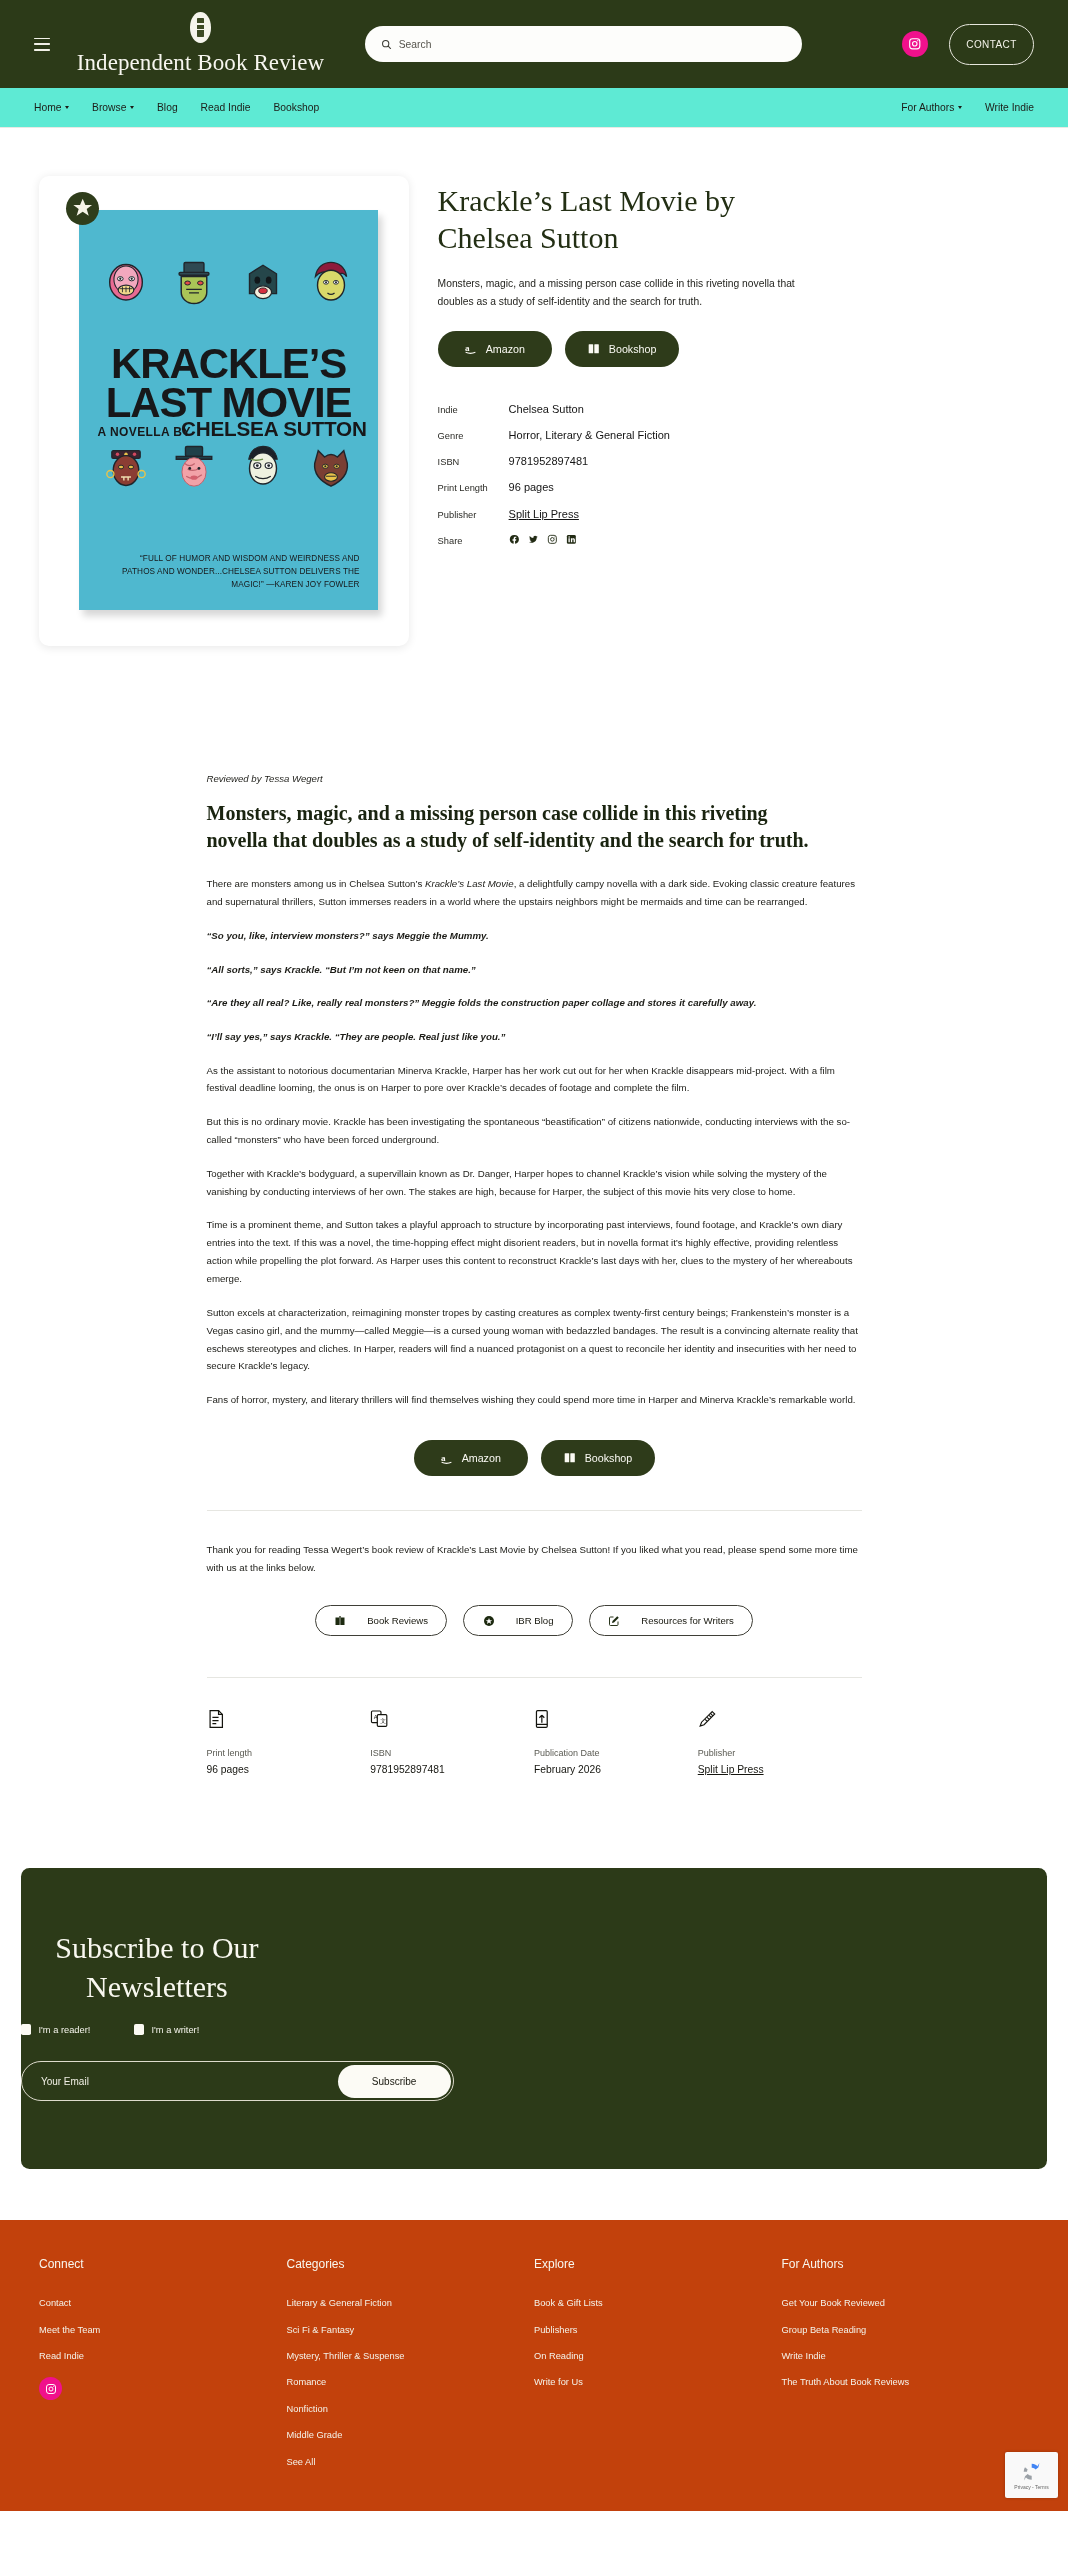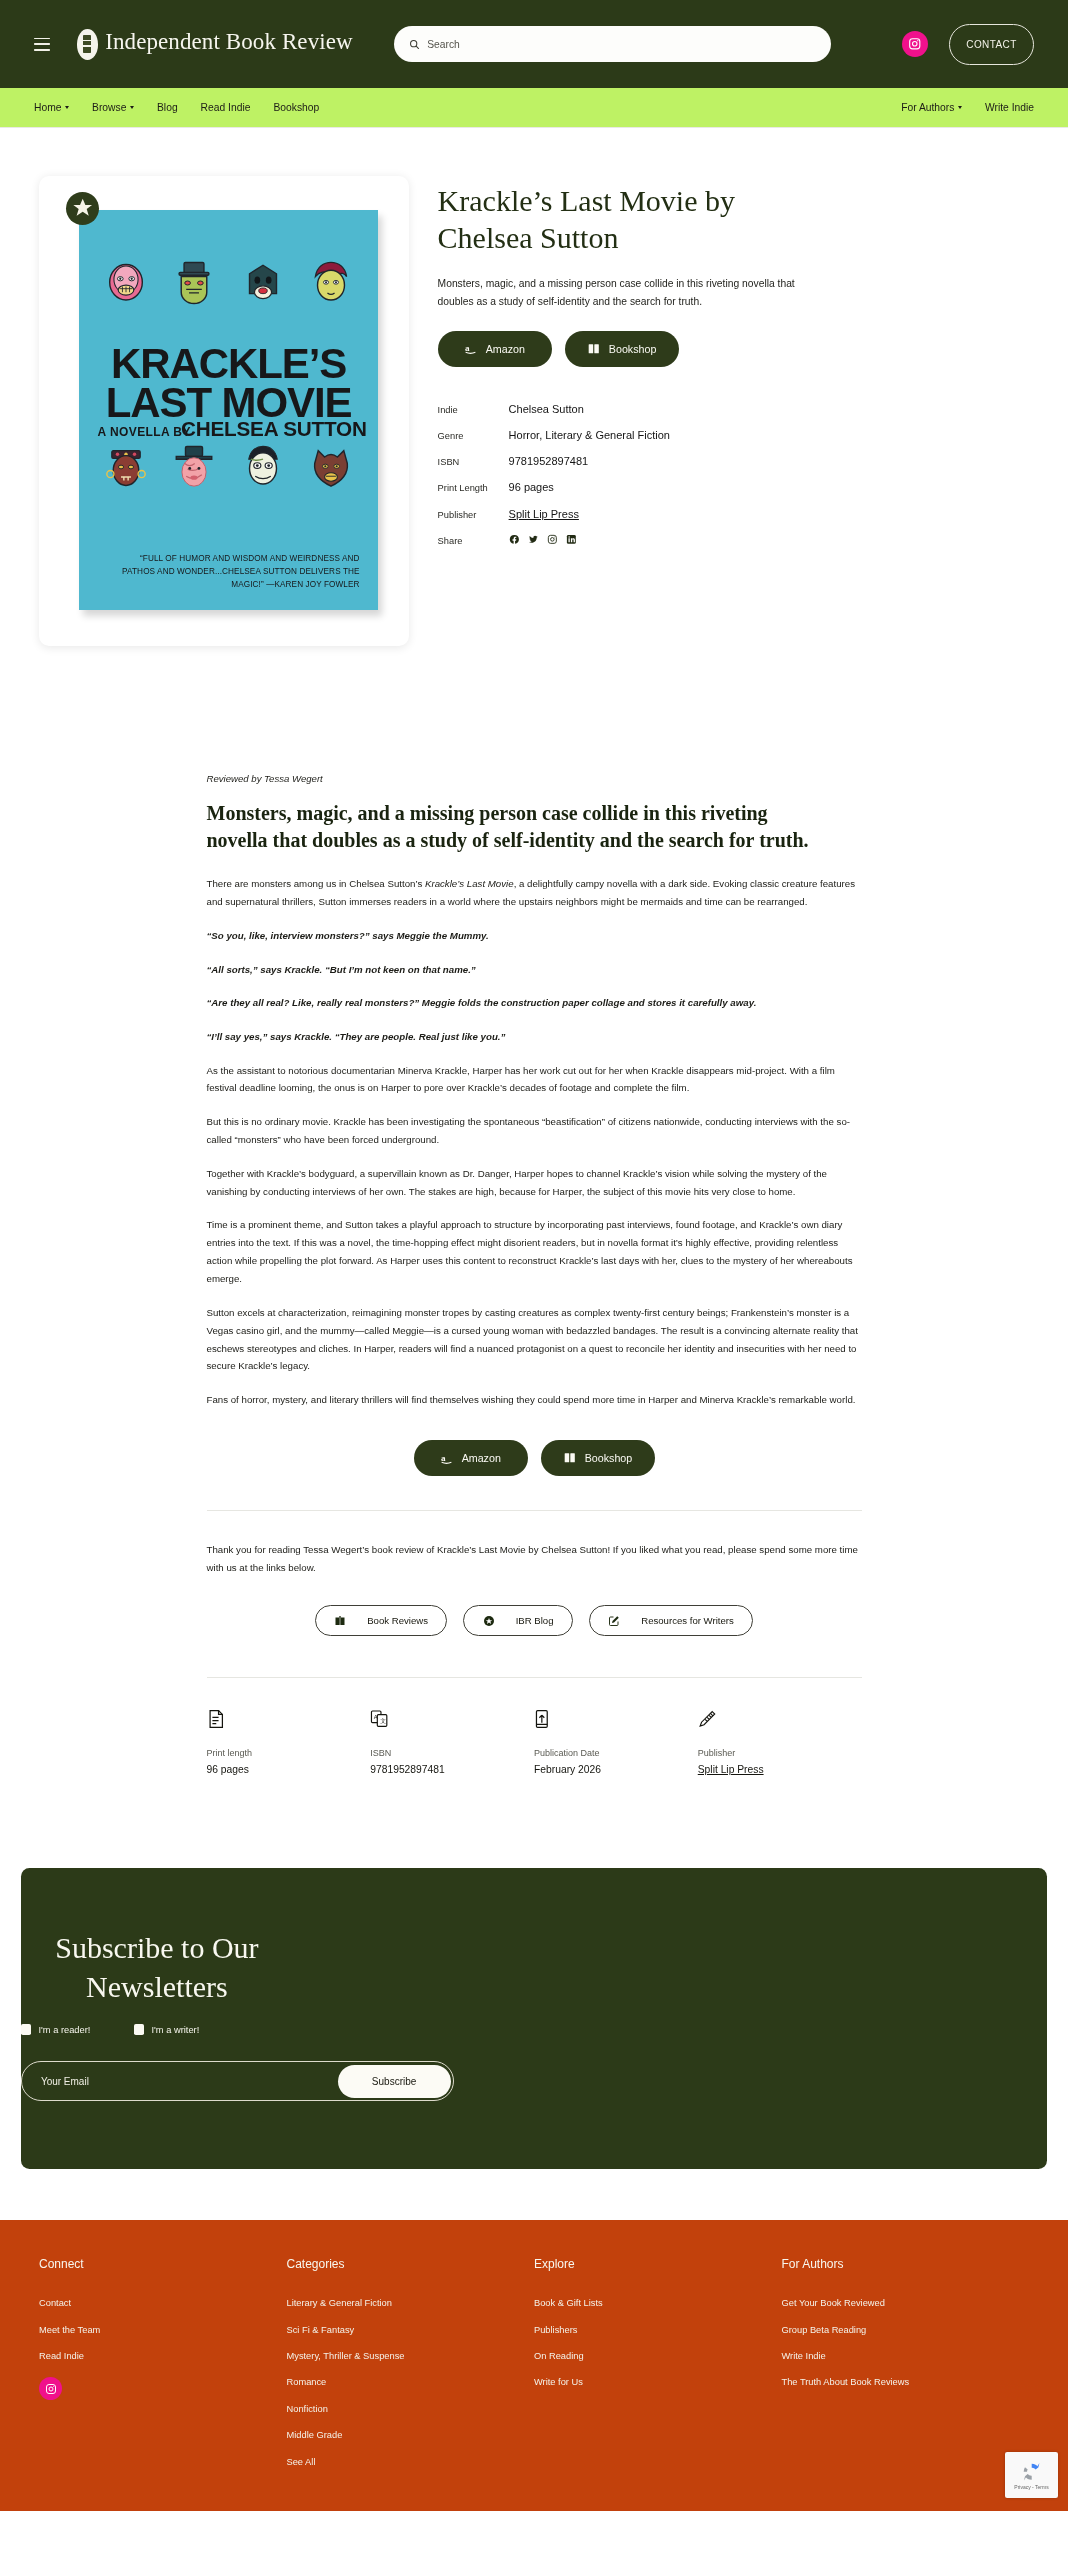--- a/index.html
+++ b/index.html
@@ -17,21 +17,21 @@
     background: #2c3a18;
     height: 88px;
     display: flex;
     align-items: center;
     padding: 0 34px;
     gap: 0;
   }
   .hamburger { width: 15.7px; height: 13px; display: flex; flex-direction: column;
     justify-content: space-between; cursor: pointer; margin-right: 27px; }
   .hamburger span { display: block; height: 1.7px; background: #f2f1e8; border-radius: 0.7px; }
-  .brand { display: flex; align-items: flex-start; gap: 7.1px; }
+  .brand { display: flex; align-items: center; gap: 7.1px; flex-direction: column; }
   .brand-mark {
     width: 21.4px; height: 31px; border-radius: 50%;
     background: #f5f4ec; display: flex; align-items: center; justify-content: center;
   }
   .brand-mark-inner { width: 7.8px; height: 18.5px; background: #3d4a24;
      border-radius: 0.7px; position: relative;}
   .brand-mark-inner::before, .brand-mark-inner::after {
     content: ""; position: absolute; left: 0; right: 0; height: 1.4px; background: #f5f4ec;
   }
   .brand-mark-inner::before { top: 5px; }
@@ -61,21 +61,21 @@
   }
   .contact-btn {
     width: 85px; height: 41px; border-radius: 21.4px;
     border: 1.1px solid #e7e6dc; background: transparent;
     color: #f4f3ea; font-size: 10px; letter-spacing: 0.4px;
     font-family: "Liberation Sans", sans-serif; cursor: pointer;
   }
 
   
   .navbar {
-    height: 40px; background: #bef264;
+    height: 40px; background: #5eead4;
     border-bottom: 0.7px solid #e9e9e4;
     display: flex; align-items: center; padding: 0 34px;
   }
   .nav-links { display: flex; align-items: center; gap: 23px; }
   .nav-right { margin-left: auto; display: flex; align-items: center; gap: 23px; }
   .nav-item {
     font-size: 10.3px; color: #1c1c17; cursor: pointer;
     display: flex; align-items: center; gap: 3.6px; white-space: nowrap;
   }
   .caret { width: 0; height: 0; border-left: 2.8px solid transparent;

